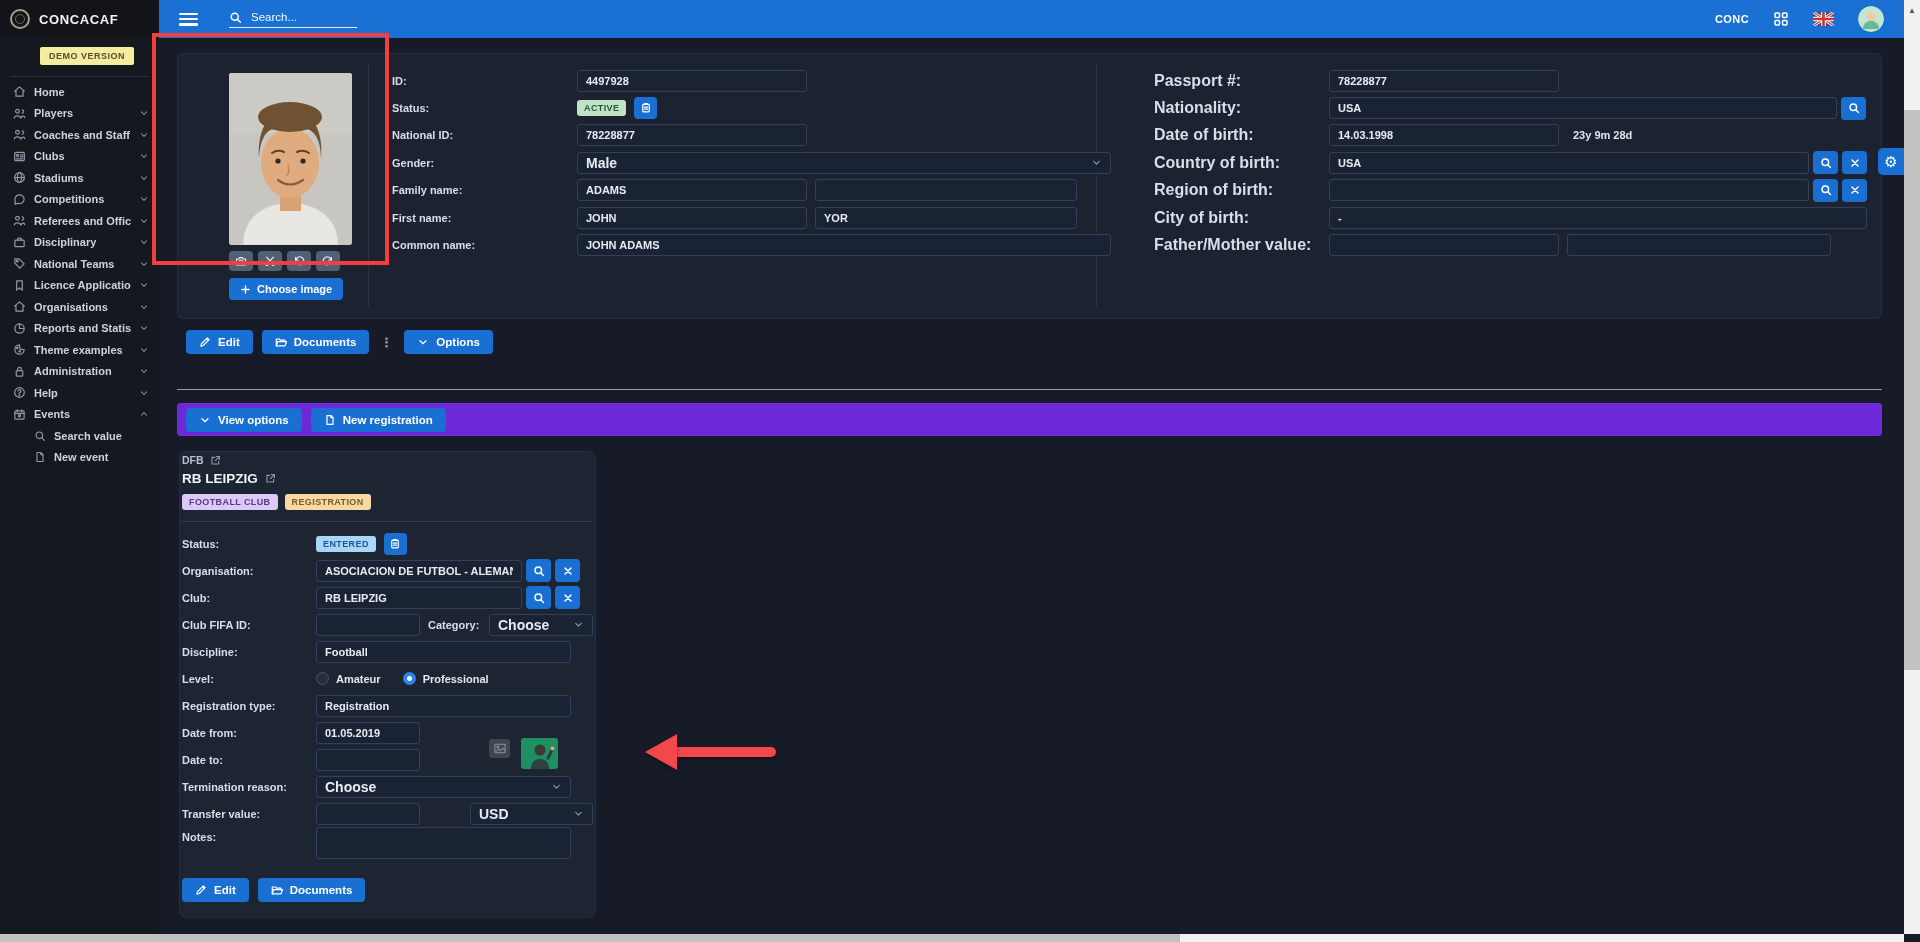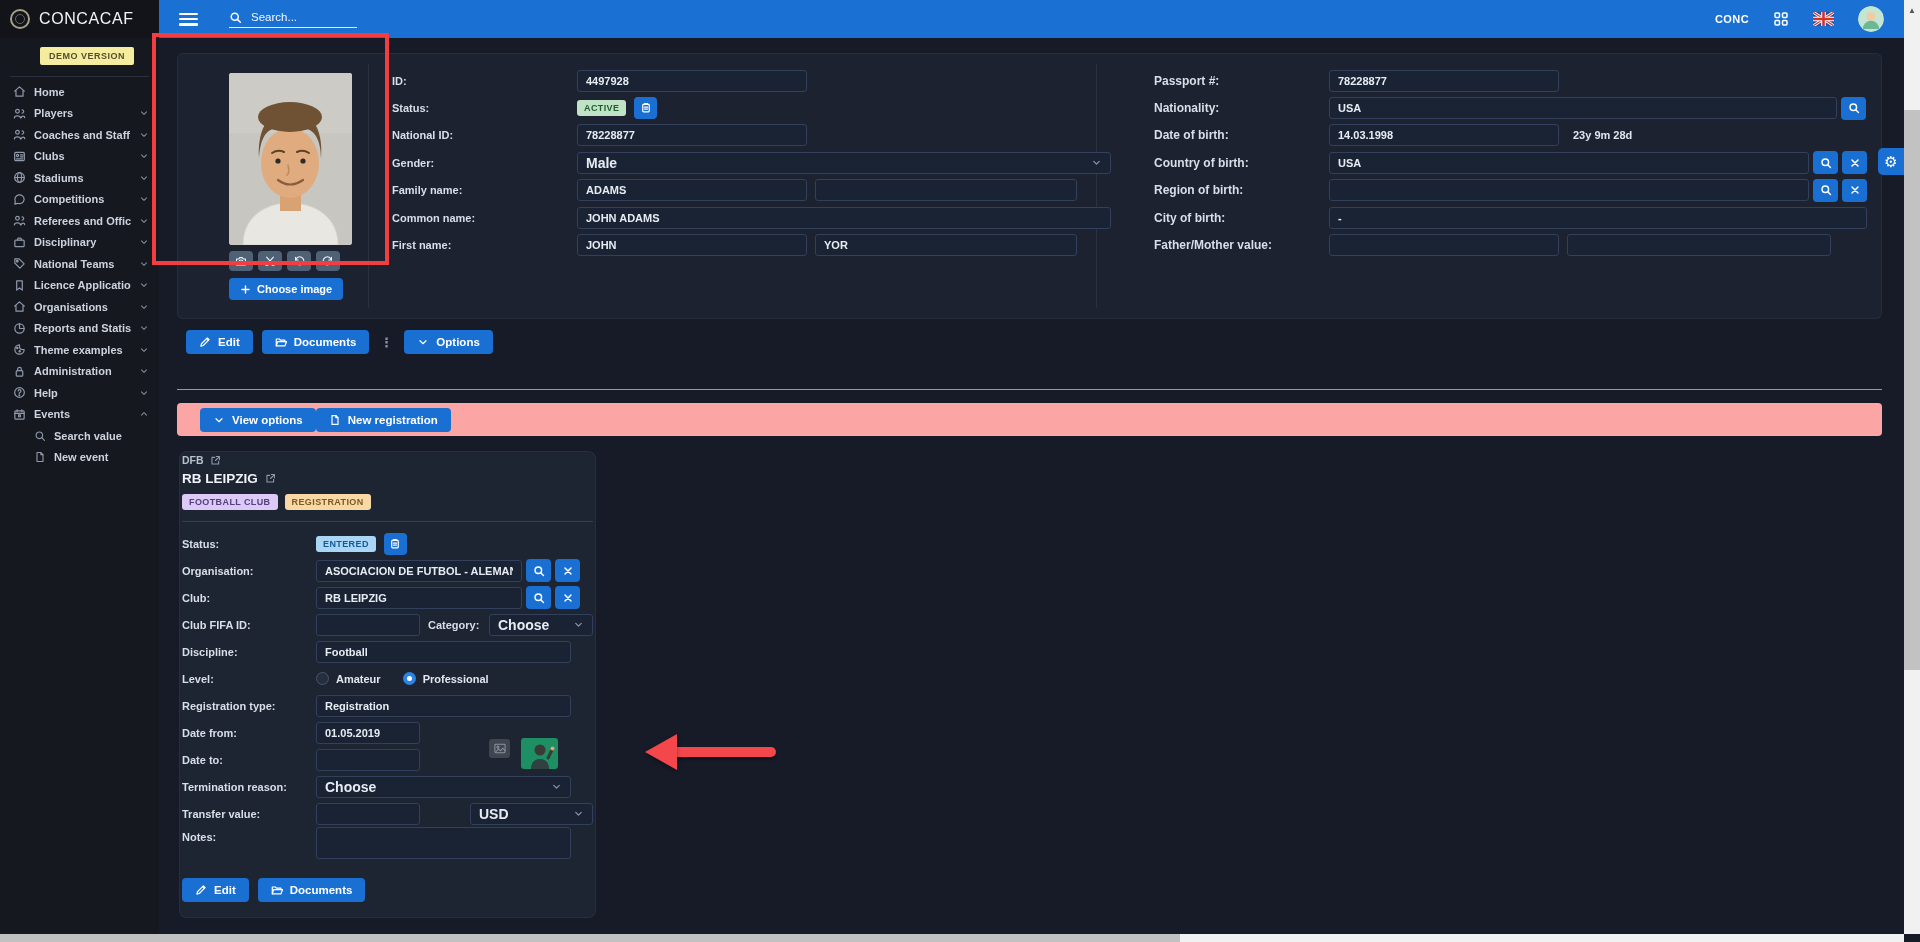--- a/index.html
+++ b/index.html
@@ -5,21 +5,21 @@
   html,body{margin:0;padding:0;background:#0e1118;}
   *{box-sizing:border-box;}
   .screen{position:relative;width:1920px;height:942px;overflow:hidden;
     font-family:"Liberation Sans","DejaVu Sans",sans-serif;background:#161b27;color:#dfe5ee;}
 
   
   .sidebar{position:absolute;left:0;top:0;width:159px;height:934px;background:#15181f;z-index:5;}
   .logo-row{height:38px;display:flex;align-items:center;gap:9px;padding-left:10px;background:#121419;}
   .logo-ring{width:20px;height:20px;border-radius:50%;border:2px solid #a79f87;position:relative;flex:none;}
   .logo-ring:after{content:"";position:absolute;inset:3px;border-radius:50%;border:1px solid #6b655a;}
-  .brand-name{font-size:16px;font-weight:normal;color:#f2f4f7;letter-spacing:.6px;}
+  .brand-name{font-size:13px;font-weight:bold;color:#f2f4f7;letter-spacing:.6px;}
   .demo-badge{display:inline-block;margin:9px 0 0 40px;background:#f6ec9f;color:#54502b;
     font-size:9px;font-weight:bold;letter-spacing:.5px;padding:4px 9px;border-radius:2px;}
   .side-divider{height:1px;background:#2b303c;margin:11px 10px 4px 10px;}
   .side-item{height:21.5px;display:flex;align-items:center;gap:8px;padding:0 10px 0 13px;
     font-size:11px;font-weight:600;color:#ccd3dd;cursor:pointer;}
   .side-item .slabel{flex:1;white-space:nowrap;overflow:hidden;}
   .sicon{width:13px;height:13px;stroke:#8f99a9;fill:none;stroke-width:1.3;stroke-linecap:round;stroke-linejoin:round;flex:none;}
   .chev{width:10px;height:10px;stroke:#7d8798;fill:none;stroke-width:1.5;stroke-linecap:round;stroke-linejoin:round;flex:none;}
   .side-sub{padding-left:34px;}
   .side-sub .sicon{width:12px;height:12px;}
@@ -58,21 +58,21 @@
   .tool-btn svg{width:12px;height:12px;stroke:#eef2f6;fill:none;stroke-width:1.3;stroke-linecap:round;stroke-linejoin:round;}
   .choose-image{position:absolute;left:51px;top:224px;height:22px;background:#1a70d2;color:#fff;border-radius:4px;
     display:inline-flex;align-items:center;gap:6px;padding:0 11px;font-size:11px;font-weight:bold;cursor:pointer;}
   .choose-image svg{width:11px;height:11px;stroke:#fff;stroke-width:1.8;fill:none;stroke-linecap:round;}
 
   .fields{position:absolute;top:13px;}
   .fields-left{left:214px;width:720px;}
   .fields-right{left:976px;width:715px;}
   .frow{display:flex;align-items:center;height:27.4px;}
   .flabel{width:185px;font-size:11px;font-weight:600;color:#d9dfe9;flex:none;}
-  .flabel-r{width:175px;font-size:12px;font-weight:600;color:#d9dfe9;flex:none;}
+  .flabel-r{width:175px;font-size:16px;font-weight:600;color:#d9dfe9;flex:none;}
   .inp{height:22px;background:#1a2334;border:1px solid #33405c;border-radius:3px;color:#e7ecf3;
     font-size:11px;font-weight:600;padding:0 8px;font-family:inherit;outline:none;}
   .w104{width:104px}.w123{width:123px}.w126{width:104px}.w206{width:206px}.w255{width:255px}
   .w262{width:262px}.w264{width:264px}.w265{width:230px}.w480{width:480px}.w508{width:508px}
   .w534{width:534px}.w538{width:538px}
   .gap8{margin-left:8px}.gap6{margin-left:6px}.gap4{margin-left:4px}
   .sel{height:22px;background:#1a2334;border:1px solid #33405c;border-radius:3px;color:#e7ecf3;
     font-size:14px;font-weight:600;padding:0 8px;display:flex;align-items:center;cursor:pointer;}
   .sel .sel-chev{margin-left:auto;width:11px;height:11px;stroke:#8a94a6;fill:none;stroke-width:1.6;stroke-linecap:round;stroke-linejoin:round;}
   .badge{display:inline-block;font-size:9px;font-weight:bold;letter-spacing:.4px;padding:3px 7px;border-radius:3px;}
@@ -89,22 +89,22 @@
   .btn-blue{height:24px;background:#1a70d2;color:#fff;border-radius:4px;display:inline-flex;align-items:center;
     gap:7px;padding:0 13px;font-size:11.5px;font-weight:bold;cursor:pointer;white-space:nowrap;}
   .btn-blue svg{width:12px;height:12px;stroke:#fff;fill:none;stroke-width:1.4;stroke-linecap:round;stroke-linejoin:round;flex:none;}
   .dots{color:#8a93a3;font-size:13px;font-weight:bold;line-height:1;padding:0 2px;cursor:pointer;}
   .tabs-row{position:absolute;left:186px;top:366px;display:flex;gap:27px;font-size:11.5px;font-weight:bold;}
   .tab{color:#9aa4b2;cursor:pointer;white-space:nowrap;padding-bottom:8px;}
   .tab.active{color:#42a1f2;}
   .tabs-underline{position:absolute;left:177px;top:389px;width:1705px;height:1px;background:rgba(255,255,255,.55);}
 
   
-  .subtoolbar{position:absolute;left:177px;top:403px;width:1705px;height:33px;background:#fca5a5;
-    border:1px solid rgba(255,255,255,.04);border-radius:4px;display:flex;align-items:center;padding-left:22px;}
+  .subtoolbar{position:absolute;left:177px;top:403px;width:1705px;height:33px;background:#6d28d9;
+    border:1px solid rgba(255,255,255,.04);border-radius:4px;display:flex;align-items:center;gap:9px;padding-left:8px;}
 
   
   .reg-card{position:absolute;left:179px;top:451px;width:417px;height:467px;background:#1d2432;
     border:1px solid rgba(255,255,255,.05);border-radius:8px;padding:2px;}
   .card-fed{display:flex;align-items:center;gap:6px;font-size:10.5px;font-weight:bold;color:#b9c1cd;}
   .card-club{display:flex;align-items:center;gap:7px;font-size:13.5px;font-weight:bold;color:#f0f3f8;margin-top:5px;}
   .ext-icon{width:11px;height:11px;stroke:#8f99a9;fill:none;stroke-width:1.4;stroke-linecap:round;stroke-linejoin:round;cursor:pointer;}
   .card-badges{display:flex;gap:7px;margin-top:8px;}
   .badge-club{background:#dcc9f8;color:#53407c;}
   .badge-reg{background:#f8d8a4;color:#7c5a22;}
@@ -447,27 +447,27 @@
               <path d="M3.5 5.5 7 9l3.5-3.5"></path>
             </svg>
         </span>
       </div>
       <div class="frow">
         <span class="flabel">Family name:</span>
         <input class="inp w265" value="ADAMS" style="">
         <input class="inp w262 gap8" value="" style="">
       </div>
       <div class="frow">
-        <span class="flabel">Common name:</span>
-        <input class="inp w534" value="JOHN ADAMS" style="">
-      </div>
-      <div class="frow">
         <span class="flabel">First name:</span>
         <input class="inp w265" value="JOHN" style="">
         <input class="inp w262 gap8" value="YOR" style="">
+      </div>
+      <div class="frow">
+        <span class="flabel">Common name:</span>
+        <input class="inp w534" value="JOHN ADAMS" style="">
       </div>
     </div>
 
     <div class="fields fields-right">
       <div class="frow">
         <span class="flabel-r">Passport #:</span>
         <input class="inp w265" value="78228877" style="">
       </div>
       <div class="frow">
         <span class="flabel-r">Nationality:</span>

